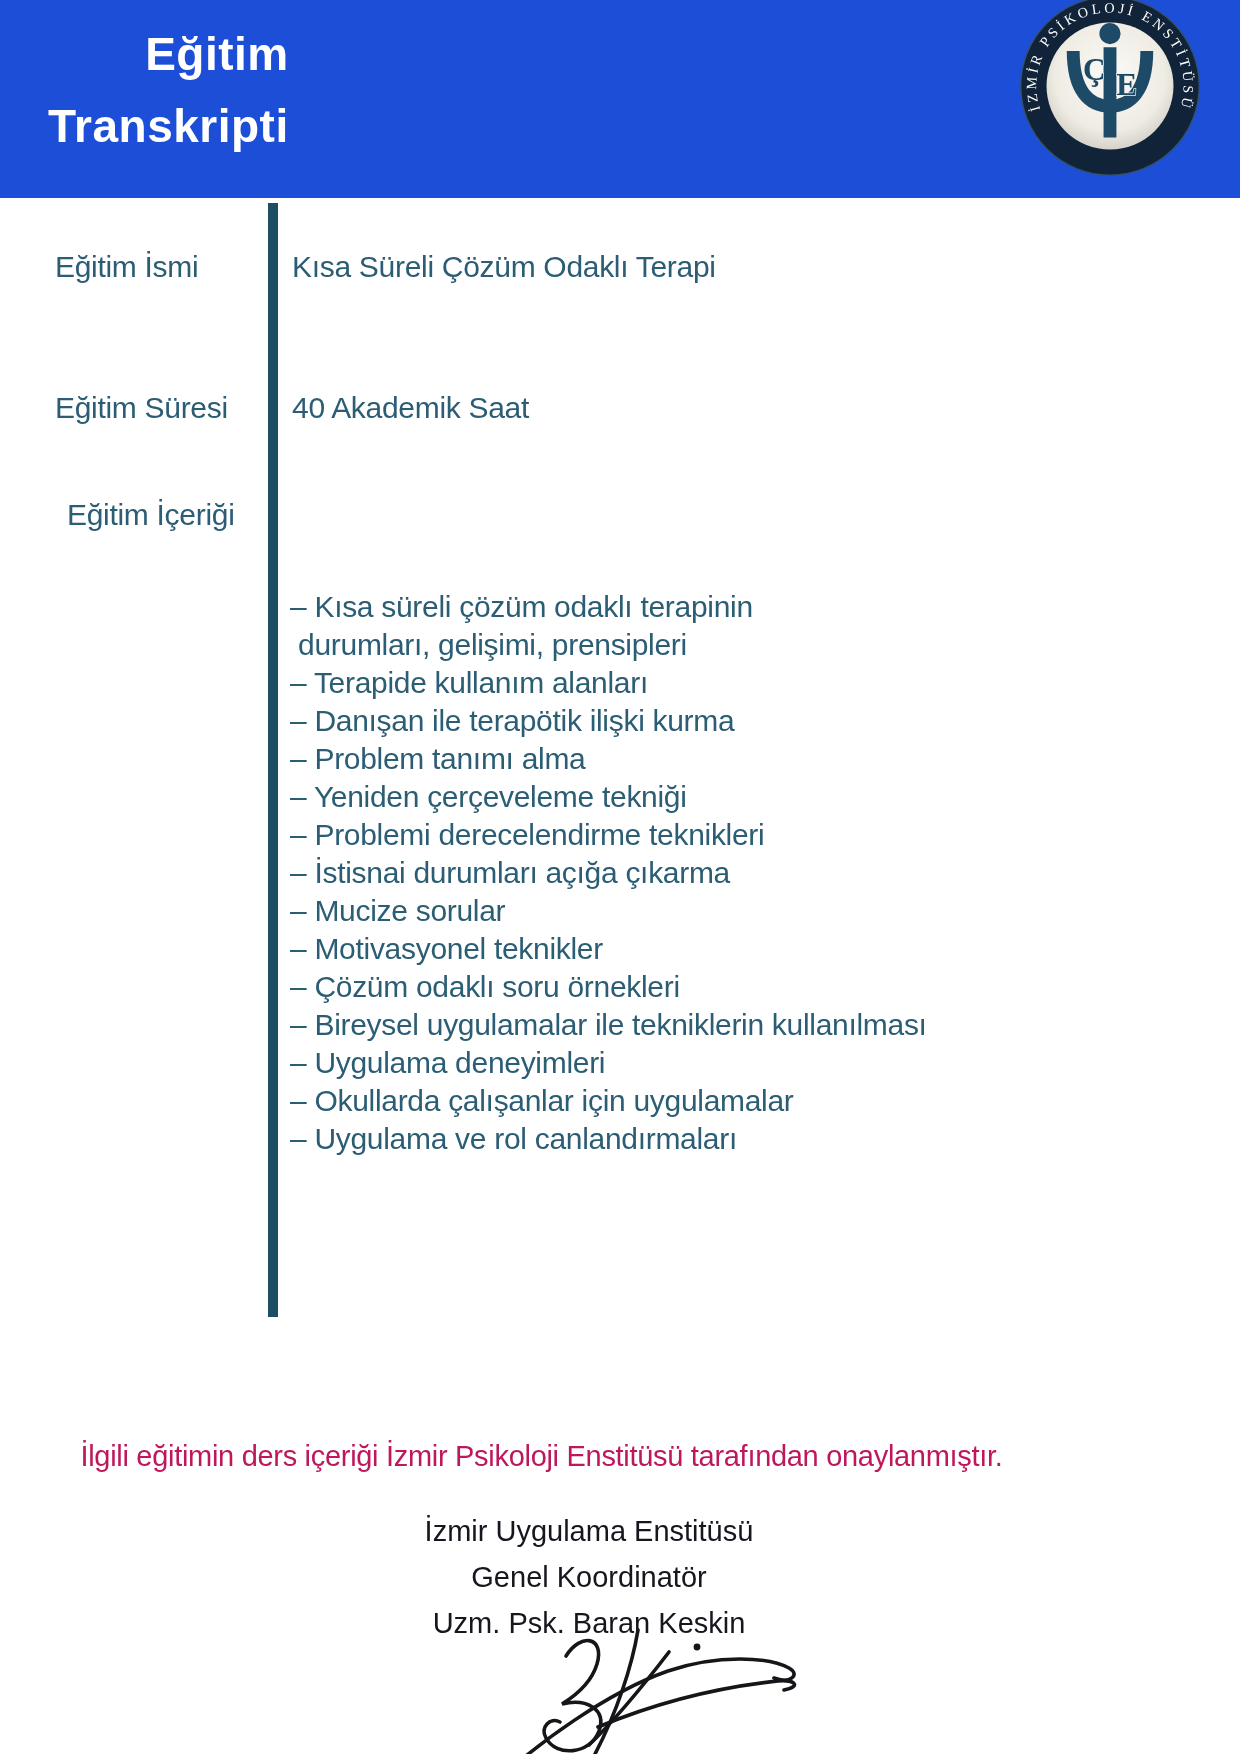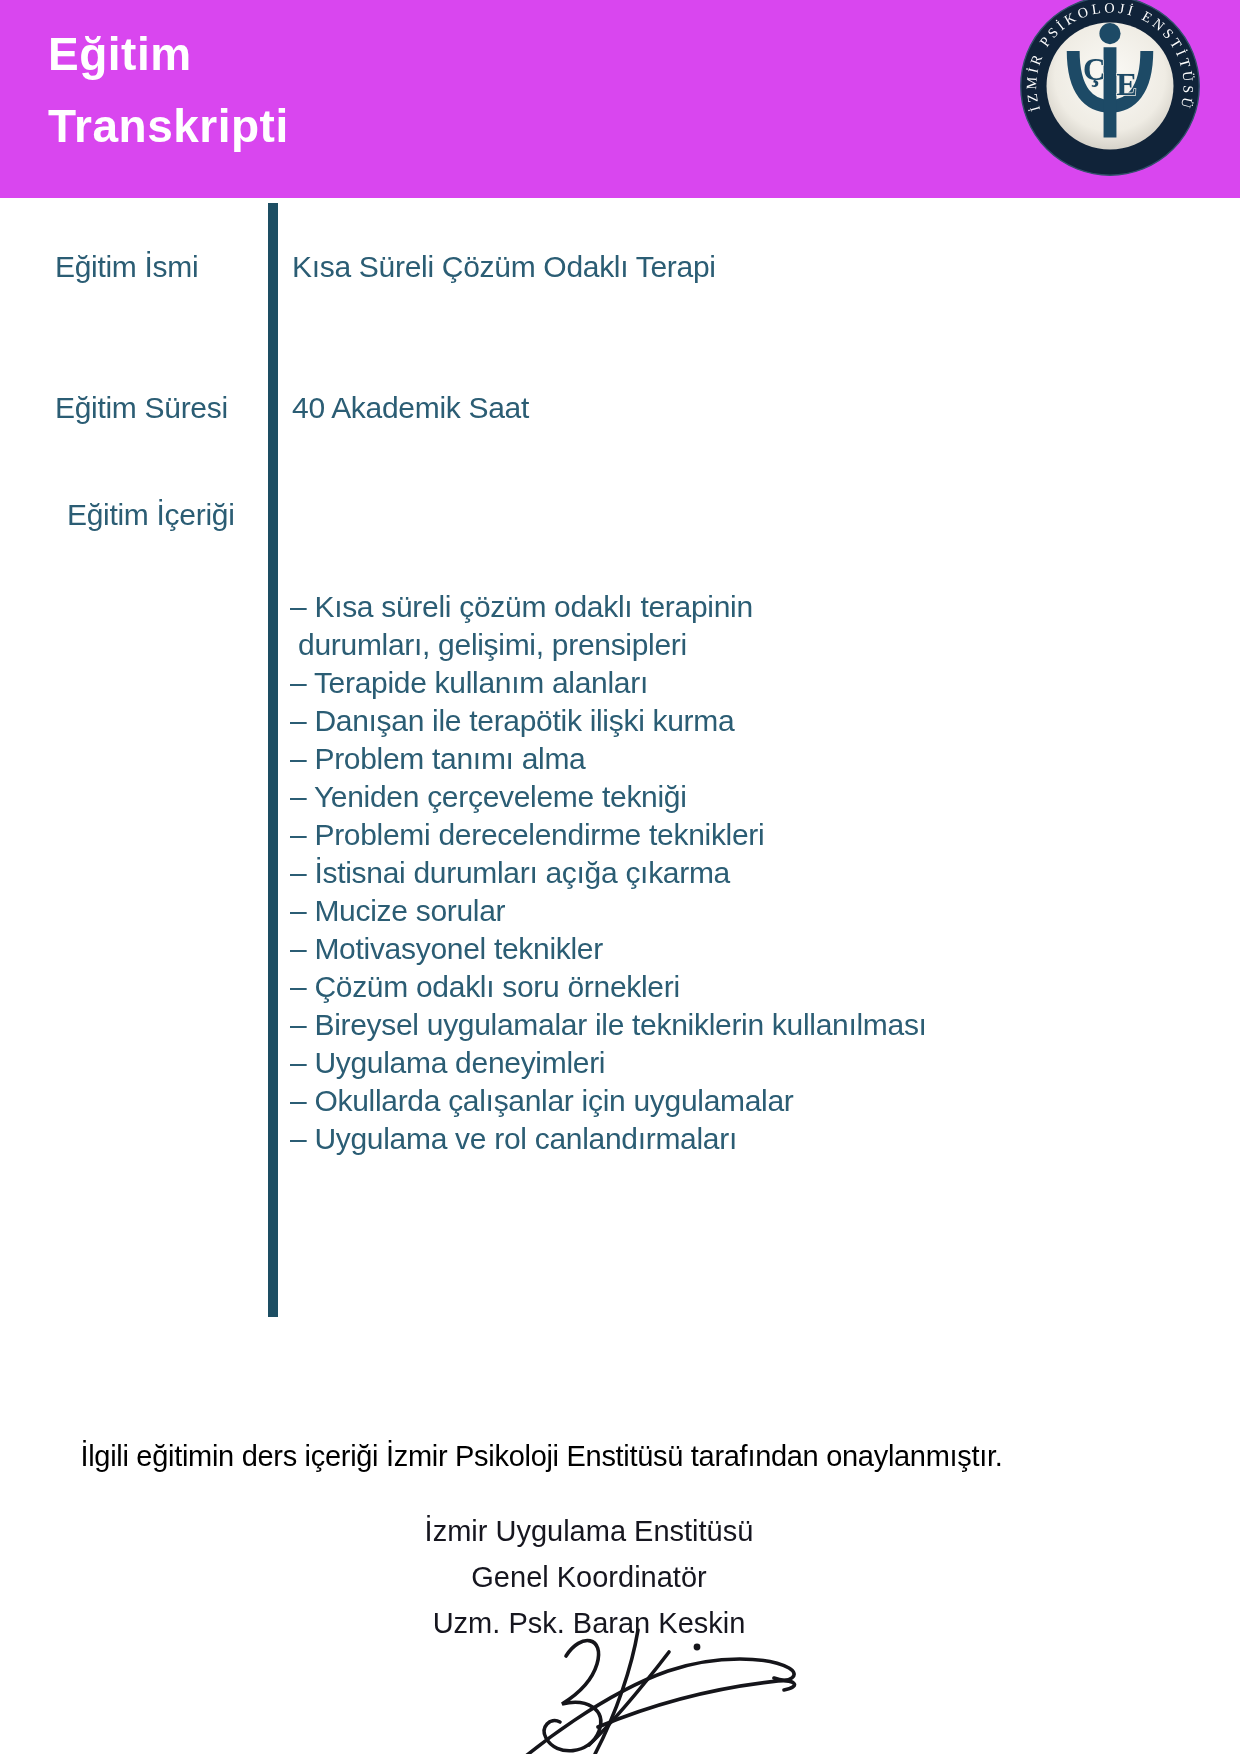--- a/index.html
+++ b/index.html
@@ -6,21 +6,22 @@
   .page{
     position:relative;
     width:1240px;height:1754px;
     background:#ffffff;
     overflow:hidden;
     font-family:"Liberation Sans", sans-serif;
   }
   
   .header{
     position:absolute;left:0;top:0;width:1240px;height:198px;
-    background:#d946ef;
+    background:#1d4ed8;
+    text-align:right;
   }
   .header-title{
     position:absolute;left:48px;top:18px;
     color:#ffffff;font-size:46px;font-weight:700;
     line-height:72px;letter-spacing:.5px;
     white-space:pre-line;
   }
   .logo{
     position:absolute;top:-6px;right:38px;width:184px;height:184px;
   }
@@ -45,21 +46,21 @@
   .value-duration{top:391px;}
   .label-content{top:498px;margin-left:12px;}
   .content-list{
     position:absolute;left:290px;top:588px;width:760px;
     color:#2b5d74;font-size:30px;line-height:38px;letter-spacing:-.3px;
   }
   .content-line{white-space:pre;}
   
   .approval-line{
     position:absolute;left:0;top:1440px;width:1083px;
-    text-align:center;color:#000000;font-size:29px;letter-spacing:-.3px;
+    text-align:center;color:#be185d;font-size:29px;letter-spacing:-.3px;
   }
   .sign-block{
     position:absolute;left:0;top:1508px;width:1178px;
     text-align:center;color:#16161f;font-size:29px;line-height:46px;
   }
   .signature{
     position:absolute;left:478px;top:1624px;width:334px;height:160px;
   }
 </style>
 </head>

